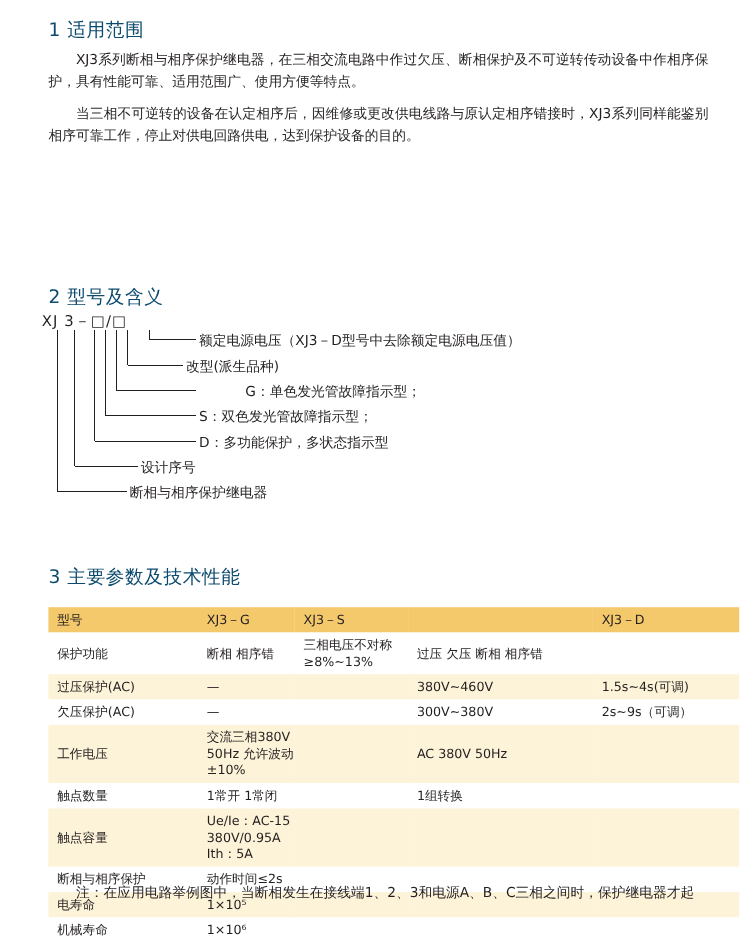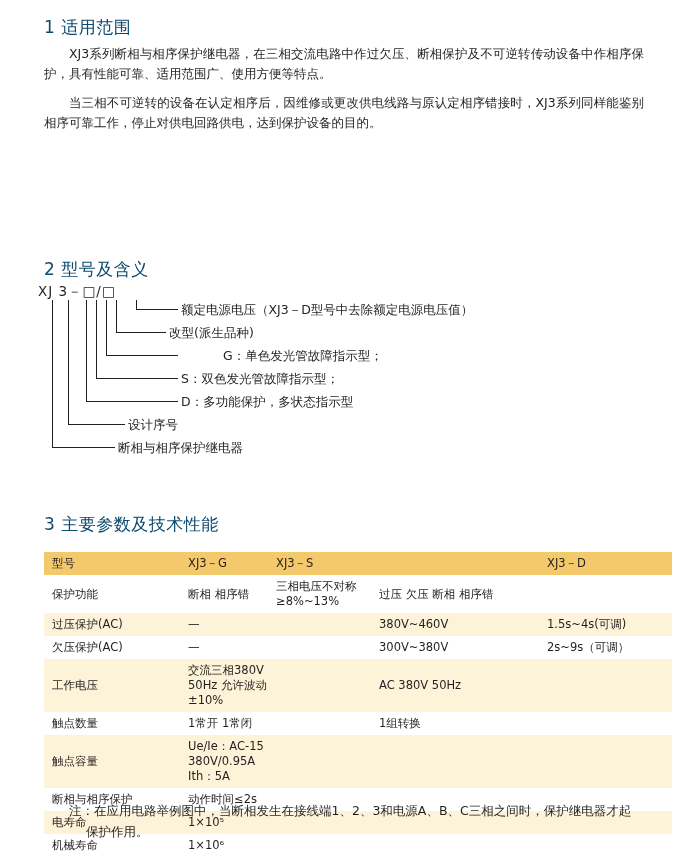--- a/index.html
+++ b/index.html
@@ -243,16 +243,15 @@
           <td class="c-c"></td>
           <td class="c-d"></td>
         </tr>
 
       </tbody>
     </table>
   </div>
 
   <div id="note">
     <span class="note-ind">注：在应用电路举例图中，当断相发生在接线端1、2、3和电源A、B、C三相之间时，保护继电器才起</span>
-    <span class="note-2">保护作用。</span>
   </div>
 
 </div>
 
 </body></html>

